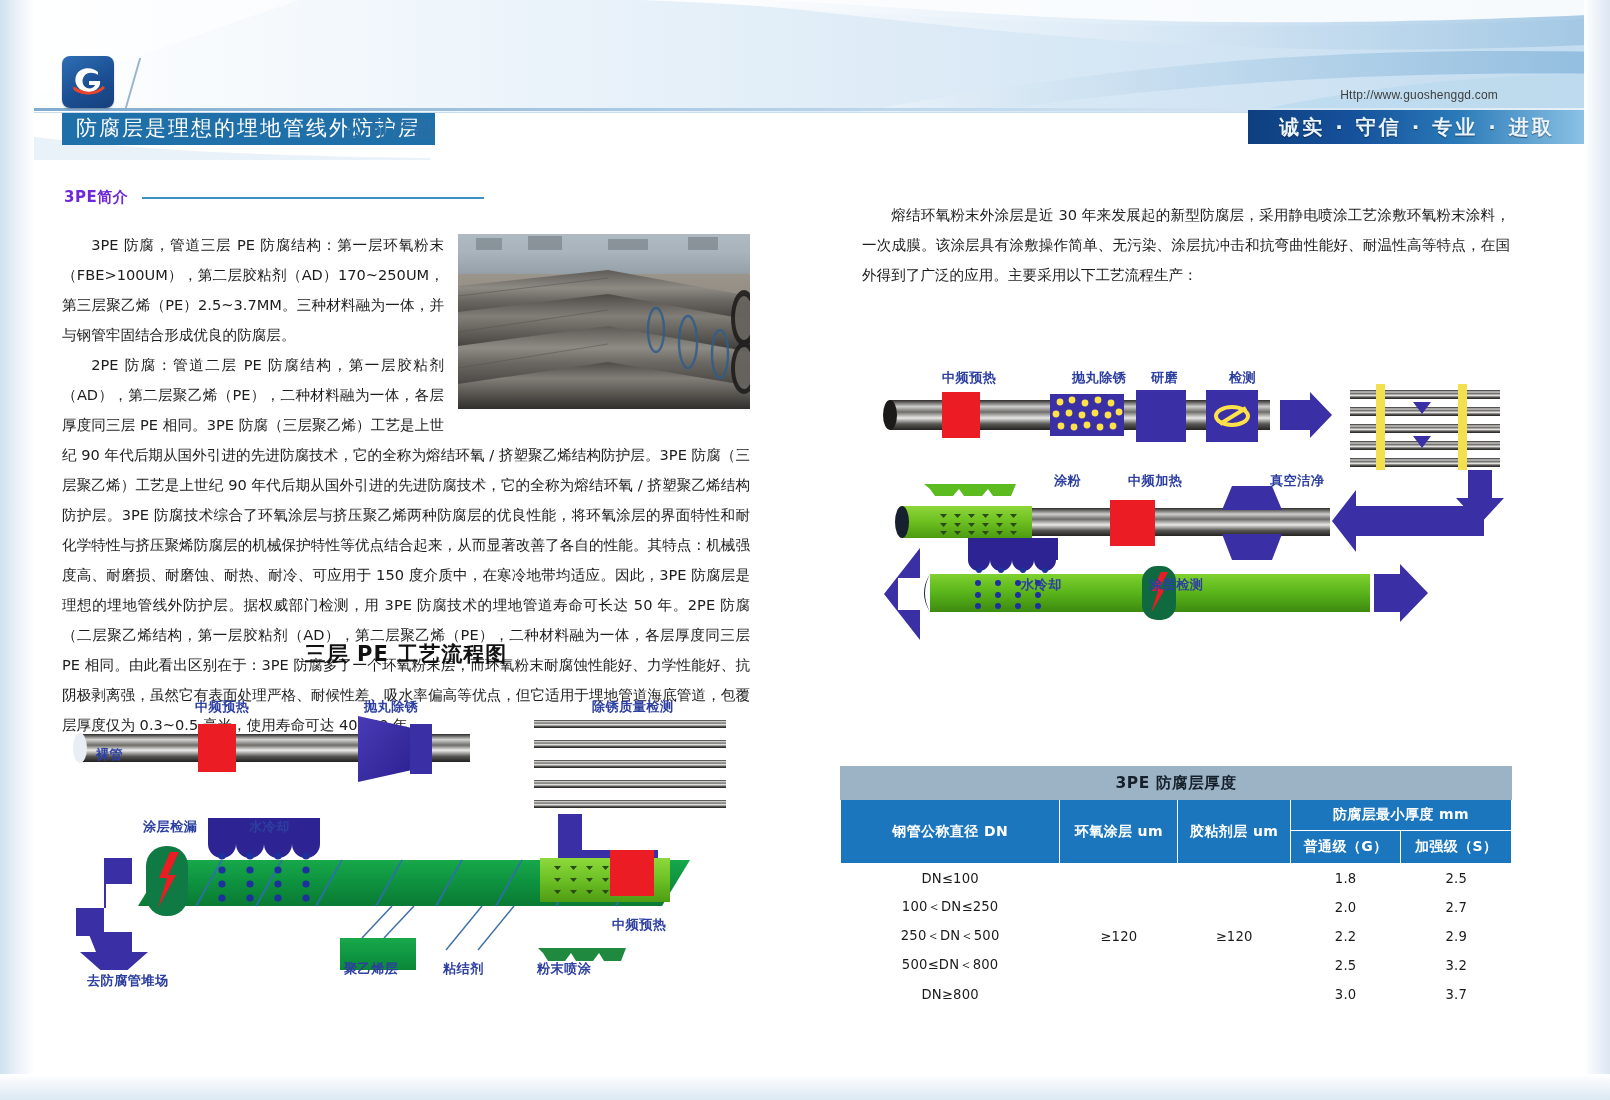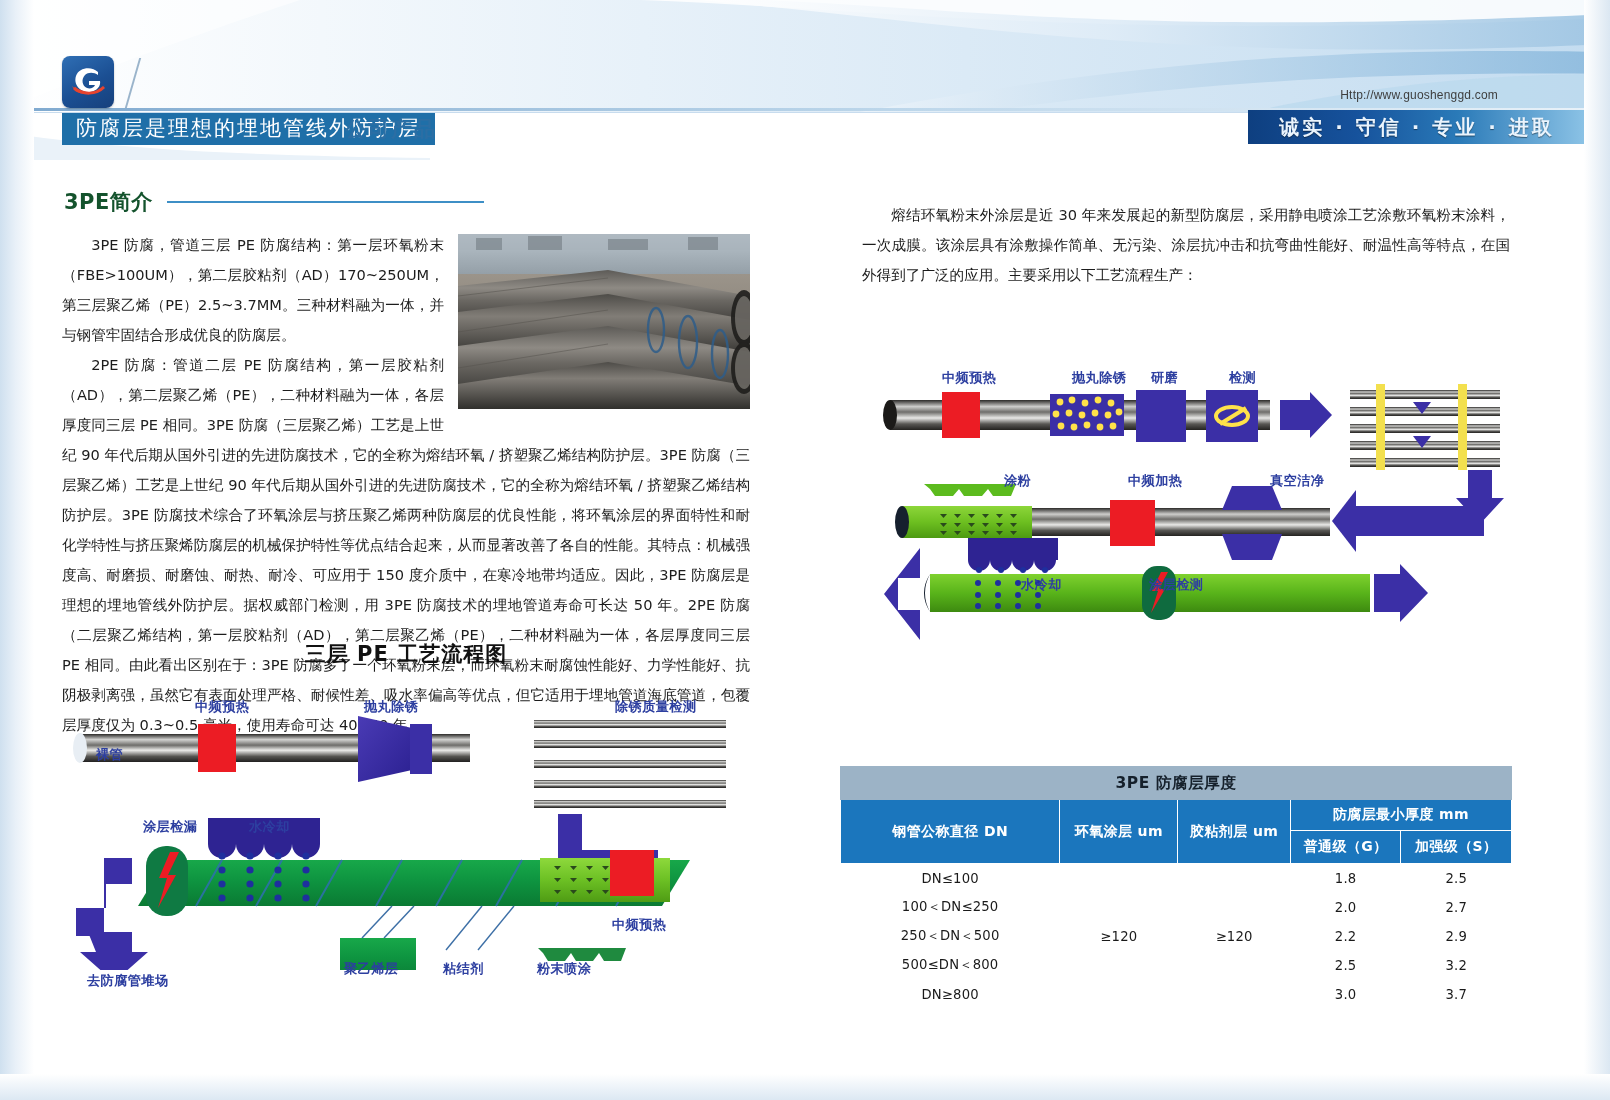--- a/index.html
+++ b/index.html
@@ -87,21 +87,21 @@
     display:flex;align-items:center;justify-content:center;
   }
   .slogan-txt{
     color:#eaf4fd;font-size:20px;letter-spacing:3px;line-height:1;
     font-family:"DejaVu Sans",sans-serif;font-weight:700;
     text-shadow:0 1px 1px rgba(0,0,0,.45);
   }
 
   
   .sec-head{position:absolute;left:64px;top:188px;display:flex;align-items:center;width:420px;}
-  .sec-head .t{color:#14532d;font-size:21px;font-weight:700;letter-spacing:.5px;
+  .sec-head .t{color:#6d28d9;font-size:15px;font-weight:700;letter-spacing:.5px;
     font-family:"DejaVu Sans",sans-serif;white-space:nowrap;}
   .sec-head .rule{flex:1;height:2px;background:#3d8fc6;margin-left:14px;}
 
   
   .art-left{
     position:absolute;left:62px;top:230px;width:688px;
     font-size:14.6px;line-height:30px;color:#1c1c1c;text-align:justify;
     font-family:"DejaVu Sans",sans-serif;
   }
   .art-left p{margin:0;}
@@ -451,21 +451,21 @@
       <path d="M494,196 L520,196 L520,186 L548,215 L520,244 L520,234 L494,234 Z" fill="#3b2fa6"></path>
       <path d="M548,170 L576,170 L576,150 L600,150 L600,262 L576,262 L576,240 L548,240 Z" fill="#3b2fa6" opacity="0"></path>
     </svg>
   </div>
 
   <div id="right-labels">
       <div class="dlab" style="left: 942px; top: 369px;">中频预热</div>
       <div class="dlab" style="left: 1072px; top: 369px;">抛丸除锈</div>
       <div class="dlab" style="left: 1151px; top: 369px;">研磨</div>
       <div class="dlab" style="left: 1229px; top: 369px;">检测</div>
-      <div class="dlab" style="left: 1004px; top: 472px;">涂粉</div>
+      <div class="dlab" style="left: 1054px; top: 472px;">涂粉</div>
       <div class="dlab" style="left: 1128px; top: 472px;">中频加热</div>
       <div class="dlab" style="left: 1270px; top: 472px;">真空洁净</div>
       <div class="dlab" style="left: 1021px; top: 576px;">水冷却</div>
       <div class="dlab" style="left: 1149px; top: 576px;">涂层检测</div>
     </div>
 
   <div class="diag-title" id="title-left-diagram">三层 PE 工艺流程图</div>
 
   <div class="diagram" style="left:62px;top:710px;width:740px;height:260px;">
     <svg width="740" height="260" viewBox="0 0 740 260">
@@ -601,21 +601,21 @@
 
       <rect x="278" y="228" width="76" height="44" fill="url(#greenL)"></rect>
       <path d="M482,238 l88,0 l-5,13 l-17,0 l-5,-8 l-6,8 l-17,0 l-5,-8 l-6,8 l-17,0 l-5,-8 Z" fill="#1f8a3f" transform="translate(-6,0)"></path>
     </svg>
   </div>
 
   <div id="left-labels">
       <div class="dlab" style="left: 96px; top: 698px; margin-top: 48px;">裸管</div>
       <div class="dlab" style="left: 195px; top: 698px;">中频预热</div>
       <div class="dlab" style="left: 364px; top: 698px;">抛丸除锈</div>
-      <div class="dlab" style="left: 615px; top: 698px;">除锈质量检测</div>
+      <div class="dlab" style="left: 592px; top: 698px;">除锈质量检测</div>
       <div class="dlab" style="left: 143px; top: 818px;">涂层检漏</div>
       <div class="dlab" style="left: 249px; top: 818px;">水冷却</div>
       <div class="dlab" style="left: 612px; top: 916px;">中频预热</div>
       <div class="dlab" style="left: 87px; top: 972px;">去防腐管堆场</div>
       <div class="dlab" style="left: 344px; top: 960px;">聚乙烯层</div>
       <div class="dlab" style="left: 443px; top: 960px;">粘结剂</div>
       <div class="dlab" style="left: 537px; top: 960px;">粉末喷涂</div>
     </div>
 
   <div class="tbl-wrap">

